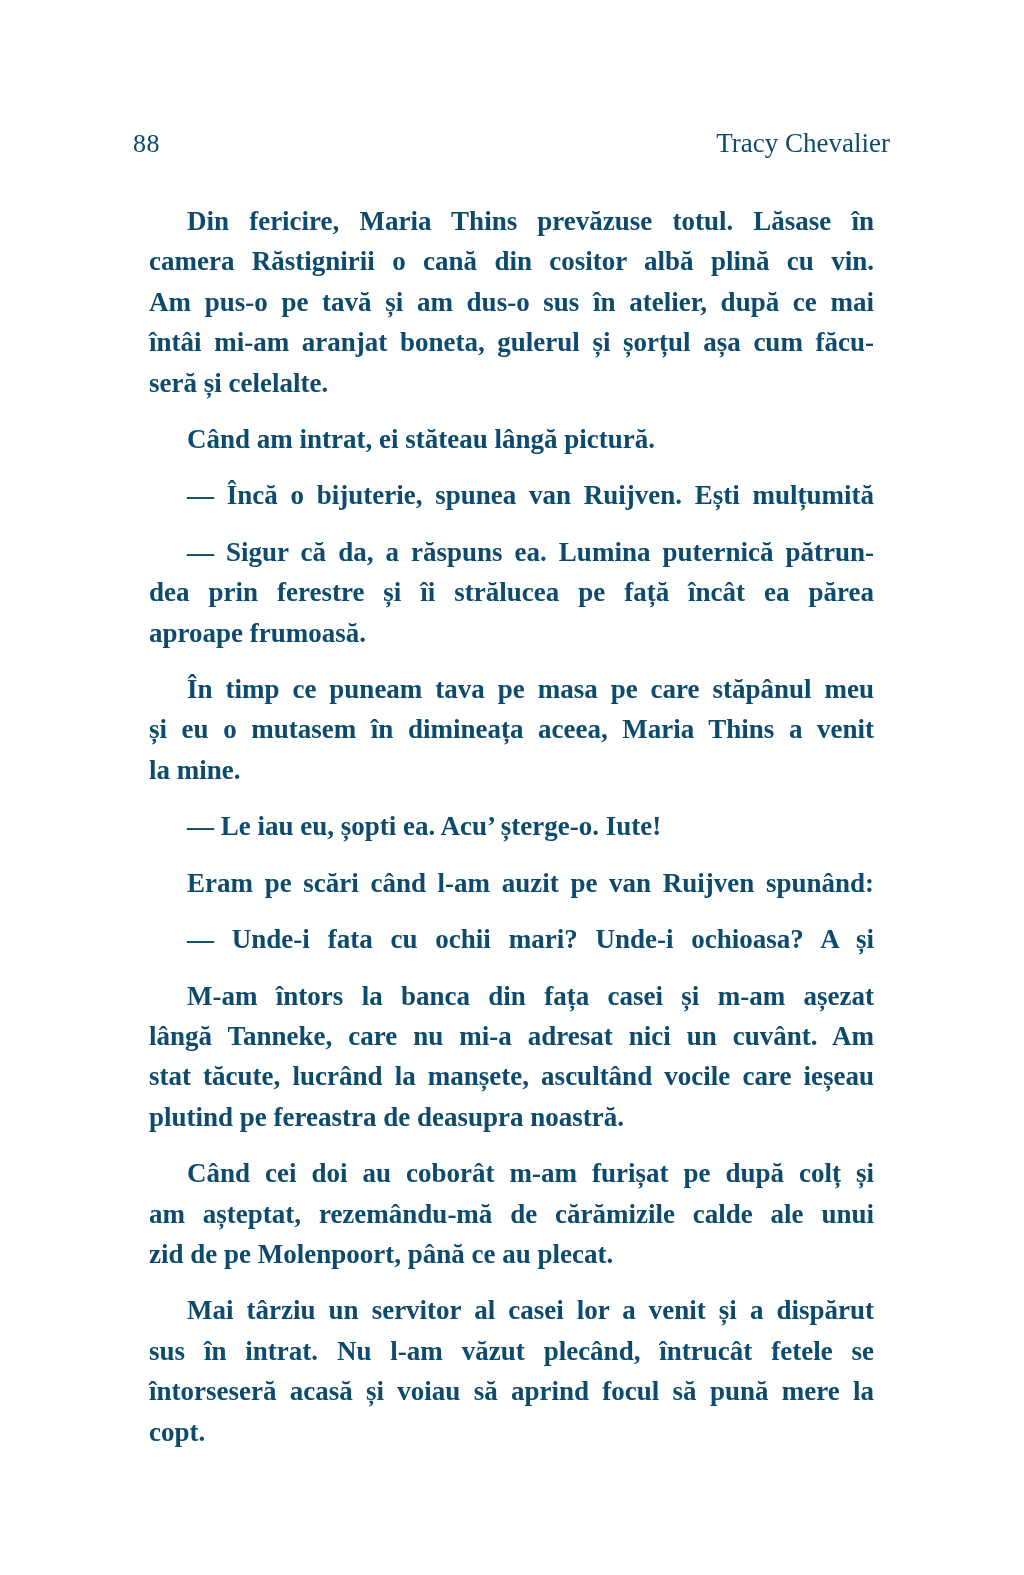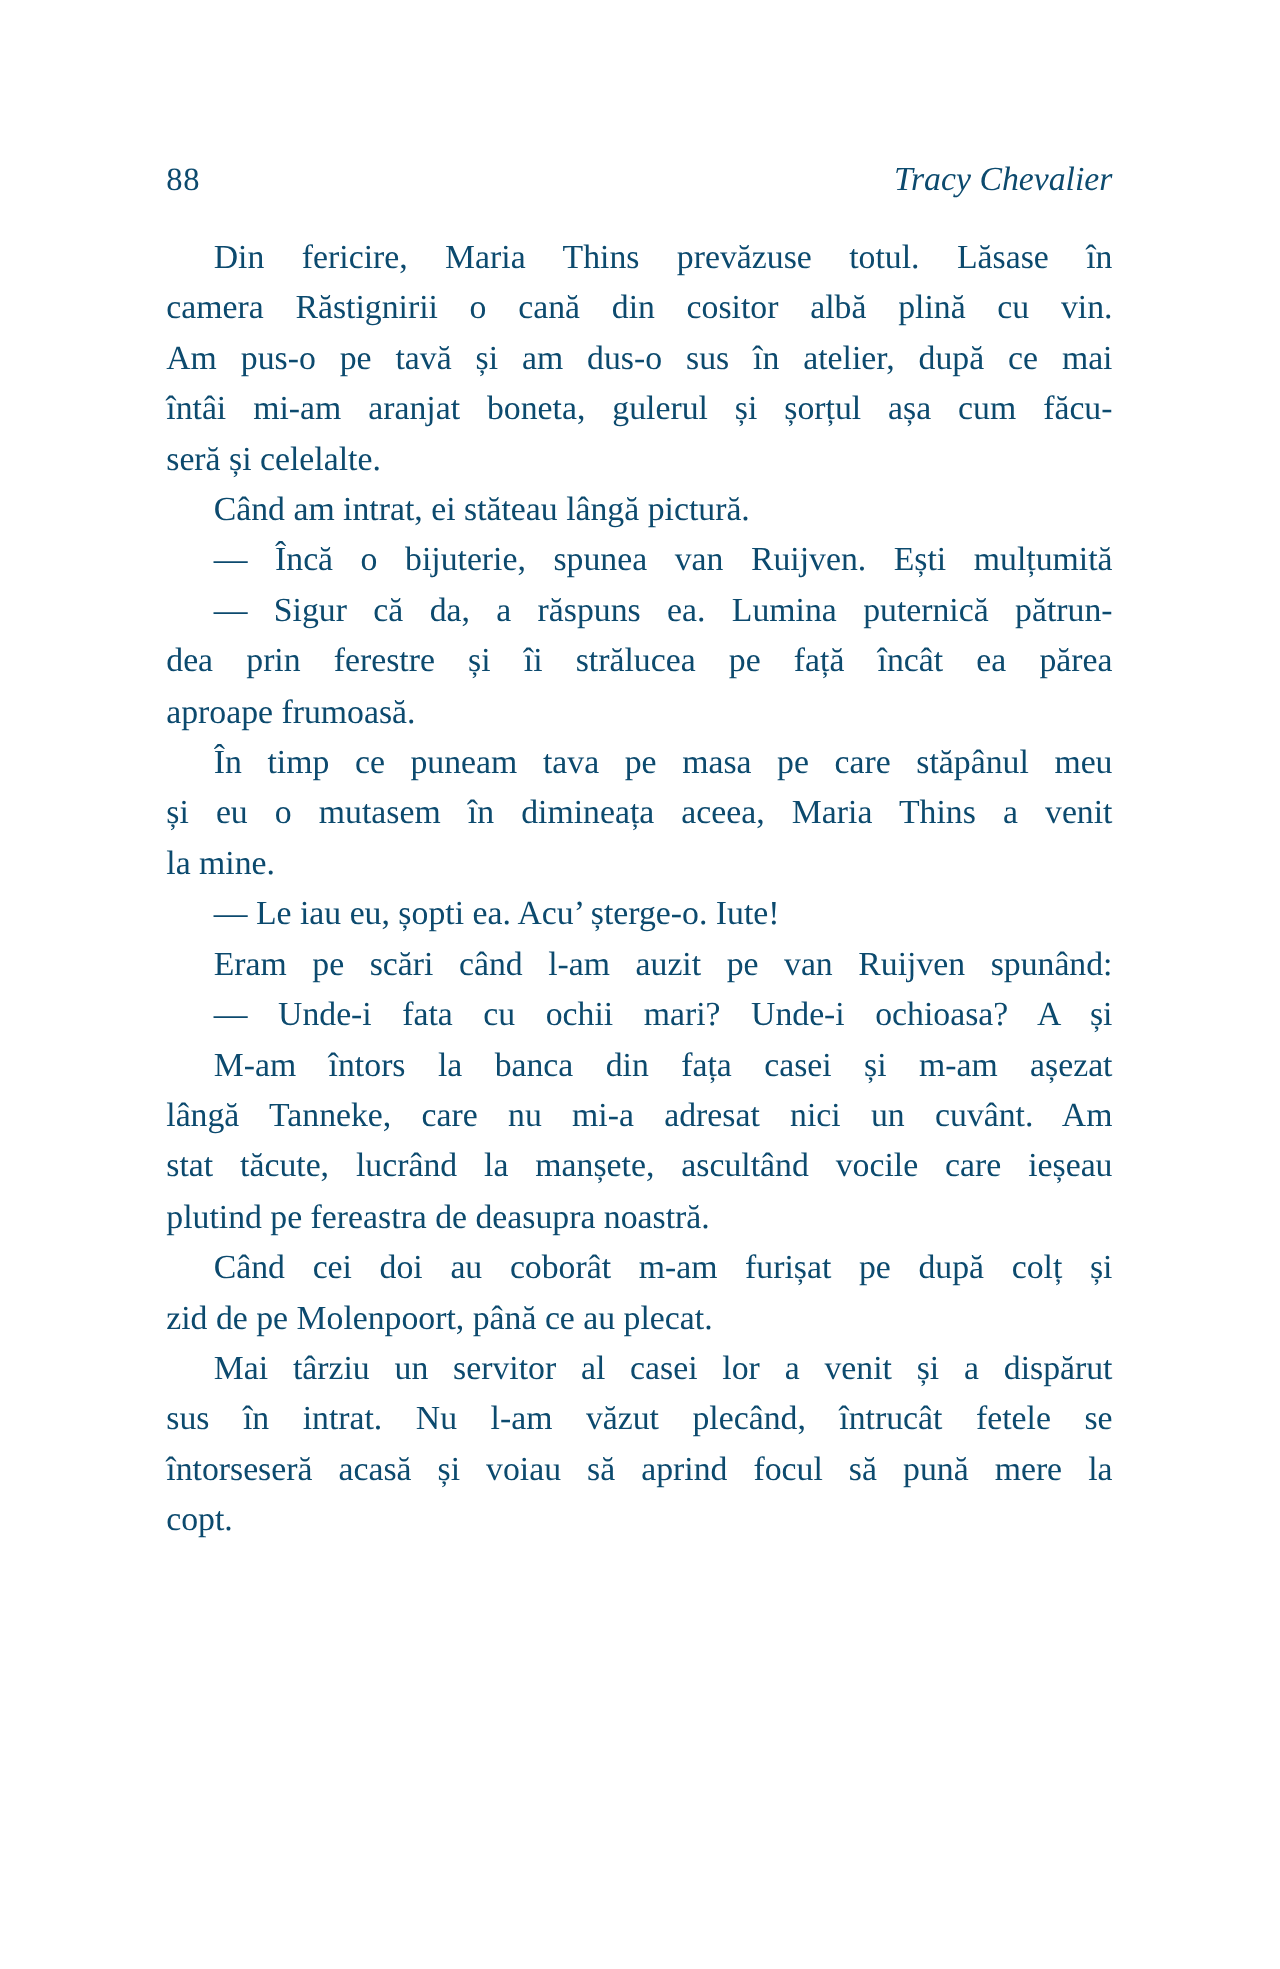--- a/index.html
+++ b/index.html
@@ -23,33 +23,33 @@
     top: 128px;
     display: flex;
     justify-content: space-between;
     align-items: baseline;
   }
   .page-number {
     font-size: 26px;
     letter-spacing: 0.5px;
   }
   .running-head {
-    font-style: italic;
     font-size: 27px;
   }
   .page-body {
     position: absolute;
     left: 133px;
     right: 134px;
     top: 185px;
     font-size: 27px;
     line-height: 40.4px;
   }
   .paragraph {
-    margin: 0;
+    margin: 16px;
+    font-weight: bold;
   }
   .line {
     text-align: justify;
     text-align-last: justify;
   }
   .line.first {
     text-indent: 38px;
   }
   .line.last {
     text-align-last: left;
@@ -101,20 +101,21 @@
         <div class="line first">— Unde-i fata cu ochii mari? Unde-i ochioasa? A și</div>
       </div>
       <div class="paragraph">
         <div class="line first">M-am întors la banca din fața casei și m-am așezat</div>
         <div class="line">lângă Tanneke, care nu mi-a adresat nici un cuvânt. Am</div>
         <div class="line">stat tăcute, lucrând la manșete, ascultând vocile care ieșeau</div>
         <div class="line last">plutind pe fereastra de deasupra noastră.</div>
       </div>
       <div class="paragraph">
         <div class="line first">Când cei doi au coborât m-am furișat pe după colț și</div>
+        <div class="line">am așteptat, rezemându-mă de cărămizile calde ale unui</div>
         <div class="line last">zid de pe Molenpoort, până ce au plecat.</div>
       </div>
       <div class="paragraph">
         <div class="line first">Mai târziu un servitor al casei lor a venit și a dispărut</div>
         <div class="line">sus în intrat. Nu l-am văzut plecând, întrucât fetele se</div>
         <div class="line">întorseseră acasă și voiau să aprind focul să pună mere la</div>
         <div class="line last">copt.</div>
       </div>
     </main>
 </div>

